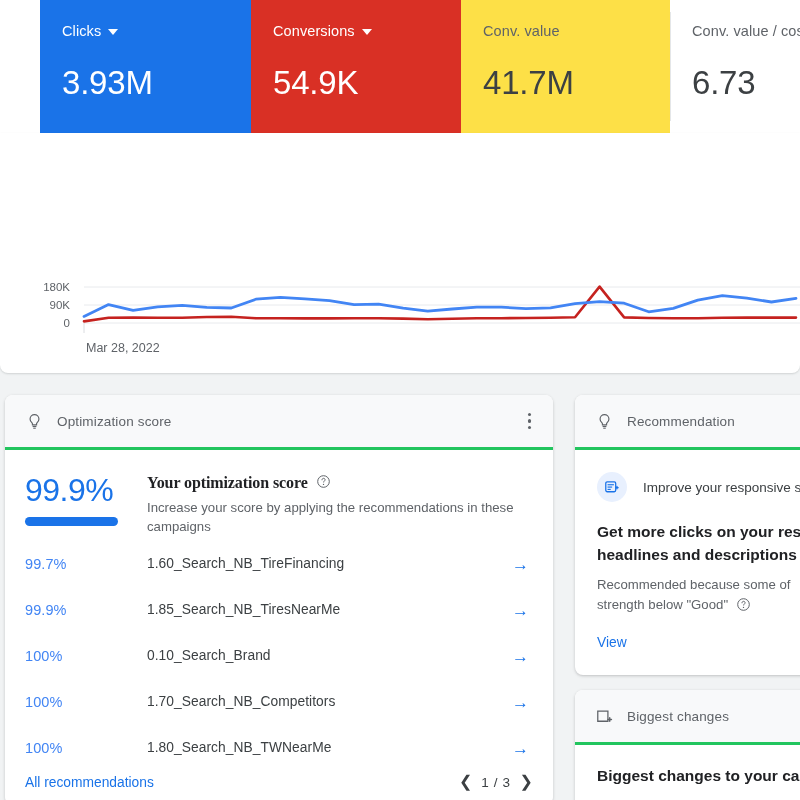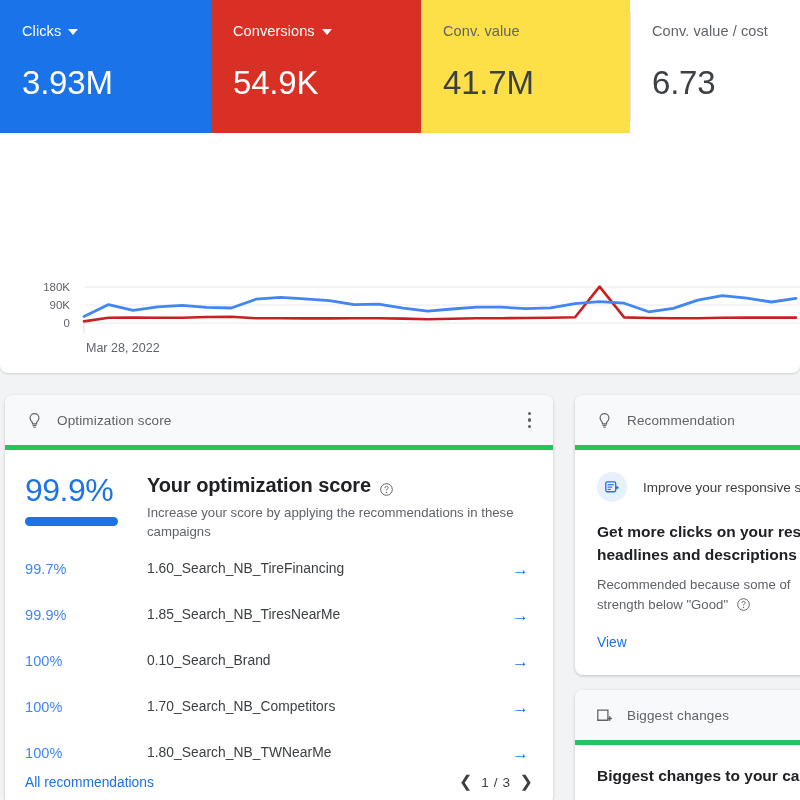--- a/index.html
+++ b/index.html
@@ -12,20 +12,21 @@
   }
   .page { position: relative; width: 800px; height: 800px; }
 
   
   .scorecards {
     position: absolute; left: 0; top: 0;
     width: 800px; height: 133px;
     display: flex;
     background: #ffffff;
     box-shadow: 0 1px 2px rgba(60,64,67,.18);
+    padding-left: 40px;
   }
   .scorecard {
     position: relative;
     padding: 22px 0 0 22px;
     background: #ffffff;
     flex: 0 0 auto;
   }
   .sc-1 { width: 211px; background: #1a73e8; }
   .sc-2 { width: 210px; background: #d93025; }
   .sc-3 { width: 209px; }
@@ -78,21 +79,21 @@
     position: absolute; left: 5px; top: 395px;
     width: 548px; height: 410px;
     background: #ffffff; border-radius: 8px;
     box-shadow: 0 1px 2px rgba(60,64,67,.16), 0 1px 3px 1px rgba(60,64,67,.08);
     overflow: hidden;
   }
   .card-head {
     height: 55px; display: flex; align-items: center;
     padding: 0 18px 0 20px;
     background: #f8f9fa;
-    border-bottom: 5px solid #22c55e;
+    border-bottom: 3px solid #22c55e;
   }
   .card-head-title {
     font-size: 13.5px; color: #5f6368; letter-spacing: .15px;
     margin-left: 13px;
   }
   .head-icon { width: 19px; height: 21px; flex: 0 0 auto; }
   .kebab {
     margin-left: auto; display: flex; flex-direction: column;
     gap: 3px; padding: 6px 4px; cursor: pointer;
   }
@@ -103,22 +104,22 @@
   .opt-score-col { width: 122px; flex: 0 0 auto; }
   .opt-score {
     font-size: 32px; line-height: 36px; color: #1a73e8; letter-spacing: -0.5px;
   }
   .opt-bar {
     margin-top: 9px; width: 93px; height: 9px;
     border-radius: 5px; background: #1a73e8;
   }
   .opt-text-col { flex: 1 1 auto; padding-top: 2px; }
   .opt-title {
-    font-size: 20px; font-weight: 700; color: #202124;
-    display: flex; align-items: flex-end; gap: 8px; letter-spacing: -0.1px;
+    font-size: 16px; font-weight: 700; color: #202124;
+    display: flex; align-items: flex-start; gap: 8px; letter-spacing: -0.1px; font-family: Liberation Serif, serif;
   }
   .opt-desc {
     margin-top: 6px; font-size: 13.2px; line-height: 19px; color: #5f6368;
     max-width: 405px;
   }
   .help-ic { width: 15px; height: 15px; flex: 0 0 auto; }
 
   .camp-list { margin-top: 20px; }
   .camp-row {
     display: flex; height: 46px;

